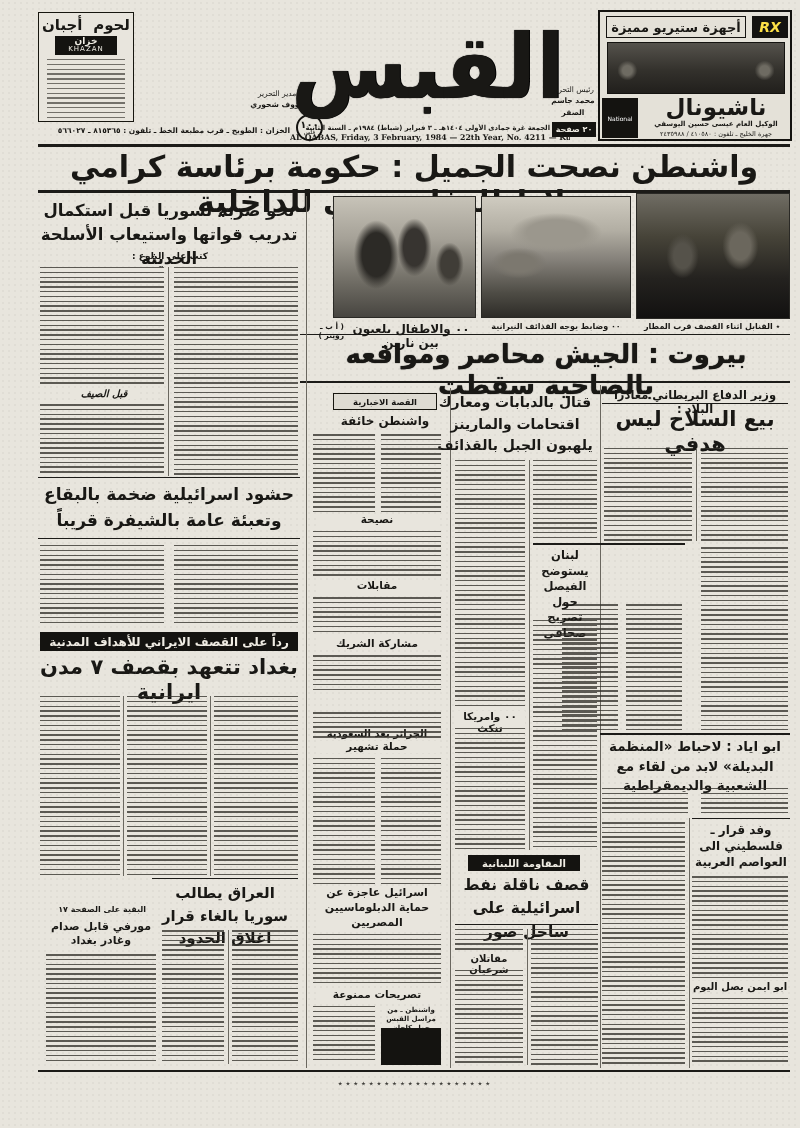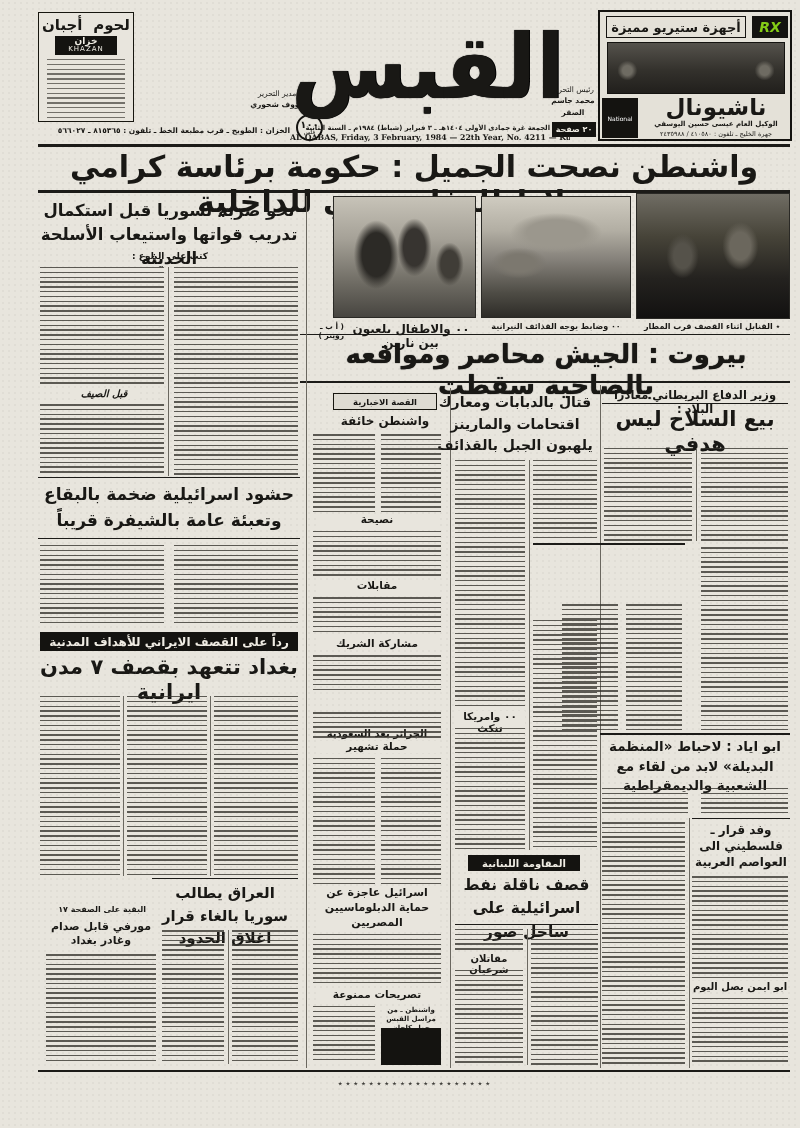--- a/index.html
+++ b/index.html
@@ -52,21 +52,21 @@
   <div class="abs" style="left:300px;top:14px;width:256px;height:106px;display:flex;align-items:center;justify-content:center;">
     <span style="font-size:84px;font-weight:bold;transform:scaleY(1.06);text-shadow:0 0 1px #000,1px 0 0 #000;">القبس</span>
   </div>
 
   <div class="small" style="left:546px;top:84px;width:54px;text-align:center;font-size:7.5px;line-height:1.5;">
     <div>رئيس التحرير</div>
     <div style="font-weight:bold;">محمد جاسم الصقر</div>
   </div>
 
   <div class="abs" style="left:598px;top:10px;width:194px;height:131px;border:2px solid #141310;background:#e4e1d8;">
-    <div class="abs" style="left:152px;top:4px;width:36px;height:22px;background:#141310;color:#84cc16;display:flex;align-items:center;justify-content:center;font-size:14px;font-weight:bold;font-style:italic;">RX</div>
+    <div class="abs" style="left:152px;top:4px;width:36px;height:22px;background:#141310;color:#fde047;display:flex;align-items:center;justify-content:center;font-size:14px;font-weight:bold;font-style:italic;">RX</div>
     <div class="abs" style="left:6px;top:4px;width:140px;height:22px;border:1.5px solid #141310;display:flex;align-items:center;justify-content:center;font-size:13px;font-weight:bold;">أجهزة ستيريو مميزة</div>
     <div class="abs" style="left:7px;top:30px;width:178px;height:52px;border:1px solid #141310;
          background:radial-gradient(16px 16px at 11% 55%, #6e6b62 0 30%, transparent 62%),
                     radial-gradient(16px 16px at 89% 55%, #6e6b62 0 30%, transparent 62%),
                     linear-gradient(180deg,#55524c 0%,#33312c 55%,#211f1c 100%);"></div>
     <div class="abs" style="left:2px;top:86px;width:36px;height:40px;background:#141310;color:#fff;display:flex;align-items:center;justify-content:center;font-size:6px;">National</div>
     <div class="abs" style="left:42px;top:82px;width:148px;text-align:center;font-size:23px;font-weight:bold;">ناشيونال</div>
     <div class="abs" style="left:42px;top:108px;width:148px;text-align:center;font-size:7px;font-weight:bold;">الوكيل العام عيسى حسين اليوسفي</div>
     <div class="abs" style="left:42px;top:118px;width:148px;text-align:center;font-size:6.5px;">جهرة الخليج ـ تلفون : ٤١٠٥٨٠ / ٢٤٣٥٩٨٨</div>
   </div>
@@ -138,20 +138,21 @@
   <div class="g" style="left:692px;top:876px;width:96px;height:102px;"></div>
   <div class="sub" style="left:692px;top:981px;width:96px;font-size:10px;">ابو ايمن يصل اليوم</div>
   <div class="g" style="left:692px;top:998px;width:96px;height:67px;"></div>
 
   <div class="hl" style="left:432px;top:392px;width:166px;height:58px;font-size:14px;line-height:1.55;">قتال بالدبابات ومعارك اقتحامات والمارينز يلهبون الجبل بالقذائف</div>
   <div class="g" style="left:455px;top:460px;width:70px;height:248px;"></div>
   <div class="sub" style="left:455px;top:711px;width:70px;font-size:10.5px;">٠٠ وامريكا تنكث</div>
   <div class="g" style="left:455px;top:728px;width:70px;height:122px;"></div>
   <div class="vr" style="left:529px;top:460px;height:390px;"></div>
   <div class="g" style="left:533px;top:460px;width:64px;height:80px;"></div>
+  <div class="hl" style="left:534px;top:548px;width:62px;height:66px;font-size:11.5px;line-height:1.35;">لبنان يستوضح الفيصل حول تصريح صحافي</div>
   <div class="g" style="left:533px;top:620px;width:64px;height:230px;"></div>
 
   <div class="banner" style="left:468px;top:855px;width:112px;height:16px;font-size:10px;">المقاومة اللبنانية</div>
   <div class="hl" style="left:455px;top:874px;width:143px;height:46px;font-size:15.5px;line-height:1.5;">قصف ناقلة نفط اسرائيلية على ساحل صور</div>
   <div class="hr" style="left:455px;top:924px;width:143px;height:1px;"></div>
   <div class="g" style="left:455px;top:929px;width:68px;height:22px;"></div>
   <div class="sub" style="left:455px;top:953px;width:68px;font-size:10px;">مقاتلان شرعيان</div>
   <div class="g" style="left:455px;top:970px;width:68px;height:95px;"></div>
   <div class="vr" style="left:527px;top:929px;height:136px;"></div>
   <div class="g" style="left:531px;top:929px;width:67px;height:136px;"></div>

